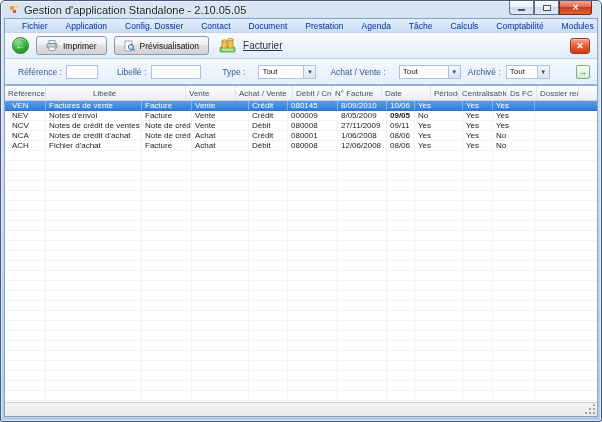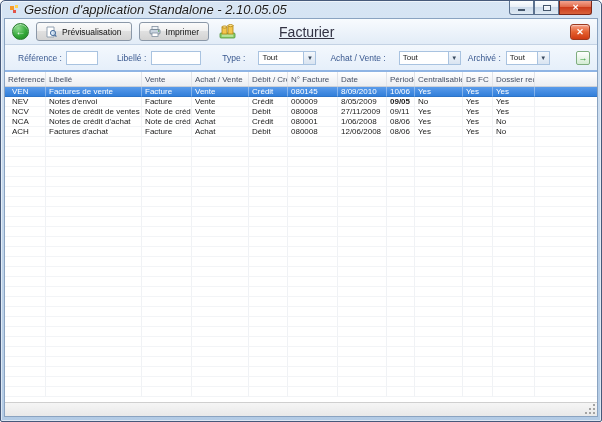--- a/index.html
+++ b/index.html
@@ -10,21 +10,21 @@
     border:1px solid #46597a; border-radius:5px 5px 2px 2px;
     background:linear-gradient(#d7e5f4, #bfd4ea 60%, #b3cbe5);
     padding:0 3px 3px 3px;
     box-shadow:inset 0 0 0 1px rgba(255,255,255,.55);
     overflow:hidden;
   }
 
   
   .titlebar { height:17px; display:flex; align-items:center; padding-left:5px; gap:4px; }
   .app-icon { width:11px; height:11px; flex:0 0 auto; }
-  .title-text { font-size:13px; color:#1c1c1c; white-space:nowrap; text-shadow:0 0 2px #fff;font-style:italic; }
+  .title-text { font-size:11px; color:#1c1c1c; white-space:nowrap; text-shadow:0 0 2px #fff; }
   .caption-buttons { position:absolute; top:0; right:9px; display:flex; z-index:5; }
   .cap-btn {
     width:25px; height:14px; border:1px solid #5c7290; border-top:none;
     background:linear-gradient(#fdfeff, #e8eff7 45%, #ccdaea 50%, #e0eaf4);
     display:flex; align-items:center; justify-content:center;
     color:#44556b; cursor:default;
   }
   .cap-btn.min { border-radius:0 0 0 3px; }
   .cap-btn.close {
     width:33px; border-radius:0 0 3px 0; color:#fff;
@@ -60,21 +60,21 @@
     color:#fff; font-size:10px; font-weight:bold; line-height:15px; text-align:center;
     box-shadow:inset 0 1px 1px rgba(255,255,255,.6);
   }
   .tb-btn {
     height:19px; padding:0 9px; display:flex; align-items:center; gap:5px;
     font-size:8.5px; color:#111;
     background:linear-gradient(#fbfbfb, #f0f0f0 45%, #e0e0e0 50%, #d3d3d3);
     border:1px solid #8b98a8; border-radius:3px;
   }
   .fact-group { display:flex; align-items:center; gap:6px; margin-left:3px; }
-  .fact-link { font-size:14px; color:#333344; text-decoration:underline; cursor:pointer;margin-left:36px; }
+  .fact-link { font-size:10px; color:#333344; text-decoration:underline; cursor:pointer; }
   .tb-close {
     margin-left:auto; width:20px; height:16px; border-radius:3px;
     border:1px solid #9c3a20;
     background:linear-gradient(#f6a188, #e5602f 50%, #cf3a12);
     color:#fff; font-size:9px; font-weight:bold; line-height:14px; text-align:center;
     box-shadow:inset 0 1px 1px rgba(255,255,255,.45);
   }
 
   .filterbar {
     height:27px; flex:0 0 27px; display:flex; align-items:center; padding:0 7px 0 13px;
@@ -161,42 +161,55 @@
     <div class="cap-btn">
         <span class="glyph-max"></span>
       </div>
     <div class="cap-btn close">
         <span>✕</span>
       </div>
   </div>
 
   <div class="client">
 
+    <div class="menubar">
+        <div class="menu-item">Fichier</div>
+        <div class="menu-item">Application</div>
+        <div class="menu-item">Config. Dossier</div>
+        <div class="menu-item">Contact</div>
+        <div class="menu-item">Document</div>
+        <div class="menu-item">Prestation</div>
+        <div class="menu-item">Agenda</div>
+        <div class="menu-item">Tâche</div>
+        <div class="menu-item">Calculs</div>
+        <div class="menu-item">Comptabilité</div>
+        <div class="menu-item">Modules</div>
+      </div>
 
     <div class="toolbar">
       <div class="back-btn"><span>←</span></div>
 
-
-      <button class="tb-btn">
-        <svg class="icon-svg" width="11" height="12" viewBox="0 0 11 12">
-          <path d="M1 1 h7 v10 h-7 z" fill="#ffffff" stroke="#8899aa" stroke-width="0.9"></path>
-          <circle cx="7" cy="7" r="2.6" fill="rgba(190,215,240,.6)" stroke="#4a6f9e" stroke-width="1"></circle>
-          <line x1="8.8" y1="8.9" x2="10.4" y2="10.6" stroke="#4a6f9e" stroke-width="1.3"></line>
-        </svg>
-        <span>Prévisualisation</span>
-      </button>
 
       <button class="tb-btn">
         <svg class="icon-svg" width="12" height="11" viewBox="0 0 12 11">
           <rect x="3" y="0.5" width="6" height="3" fill="#eef2f6" stroke="#8090a0" stroke-width="0.8"></rect>
           <rect x="1" y="3.5" width="10" height="4.5" rx="1" fill="#c8d4e0" stroke="#70808f" stroke-width="0.8"></rect>
           <rect x="3" y="7" width="6" height="3.5" fill="#ffffff" stroke="#8090a0" stroke-width="0.8"></rect>
           <circle cx="9.6" cy="5" r="0.7" fill="#4a9e4a"></circle>
         </svg>
         <span>Imprimer</span>
+      </button>
+
+      <button class="tb-btn">
+        <svg class="icon-svg" width="11" height="12" viewBox="0 0 11 12">
+          <path d="M1 1 h7 v10 h-7 z" fill="#ffffff" stroke="#8899aa" stroke-width="0.9"></path>
+          <circle cx="7" cy="7" r="2.6" fill="rgba(190,215,240,.6)" stroke="#4a6f9e" stroke-width="1"></circle>
+          <line x1="8.8" y1="8.9" x2="10.4" y2="10.6" stroke="#4a6f9e" stroke-width="1.3"></line>
+        </svg>
+        <span>Prévisualisation</span>
       </button>
 
       <div class="fact-group">
         <svg class="icon-svg" width="18" height="15" viewBox="0 0 18 15">
           <rect x="1" y="9" width="15" height="5" rx="1" fill="#8fd06a" stroke="#4f9437" stroke-width="0.8"></rect>
           <rect x="3" y="10.2" width="11" height="2.6" fill="#b8e49b"></rect>
           <g>
             <rect x="3" y="3" width="5" height="7" fill="#f4c64e" stroke="#b08415" stroke-width="0.8"></rect>
             <ellipse cx="5.5" cy="3" rx="2.5" ry="1.1" fill="#ffe38a" stroke="#b08415" stroke-width="0.8"></ellipse>
             <rect x="9" y="1.5" width="5" height="8.5" fill="#f4c64e" stroke="#b08415" stroke-width="0.8"></rect>
@@ -228,21 +241,21 @@
       <div class="dd" style="width:44px; margin-left:5px;">
         <span class="dd-value">Tout</span>
         <span class="dd-arrow">▼</span>
       </div>
       <div class="go-btn"><span>→</span></div>
     </div>
 
     <div class="table">
       <div class="thead">
           <div class="th" style="width: 41px;">Référence</div>
-          <div class="th" style="width: 96px;">Libellé</div>
+          <div class="th" style="width: 96px; margin-left: 44px;">Libellé</div>
           <div class="th" style="width: 50px;">Vente</div>
           <div class="th" style="width: 57px;">Achat / Vente</div>
           <div class="th" style="width: 39px;">Débit / Crédit</div>
           <div class="th" style="width: 50px;">N° Facture</div>
           <div class="th" style="width: 49px;">Date</div>
           <div class="th" style="width: 28px;">Période</div>
           <div class="th" style="width: 48px;">Centralisable</div>
           <div class="th" style="width: 30px;">Ds FC</div>
           <div class="th" style="width: 42px;">Dossier req...</div>
           <div class="th filler"></div>
@@ -299,21 +312,21 @@
             <div class="td" style="width: 50px;">080001</div>
             <div class="td" style="width: 49px;">1/06/2008</div>
             <div class="td" style="width: 28px;">08/06</div>
             <div class="td" style="width: 48px;">Yes</div>
             <div class="td" style="width: 30px;">Yes</div>
             <div class="td" style="width: 42px;">No</div>
             <div class="td filler"></div>
           </div>
           <div class="tr">
             <div class="td first" style="width: 41px;">ACH</div>
-            <div class="td" style="width: 96px;">Factures d'achat</div>
+            <div class="td" style="width: 96px;">Fichier d'achat</div>
             <div class="td" style="width: 50px;">Facture</div>
             <div class="td" style="width: 57px;">Achat</div>
             <div class="td" style="width: 39px;">Débit</div>
             <div class="td" style="width: 50px;">080008</div>
             <div class="td" style="width: 49px;">12/06/2008</div>
             <div class="td" style="width: 28px;">08/06</div>
             <div class="td" style="width: 48px;">Yes</div>
             <div class="td" style="width: 30px;">Yes</div>
             <div class="td" style="width: 42px;">No</div>
             <div class="td filler"></div>

